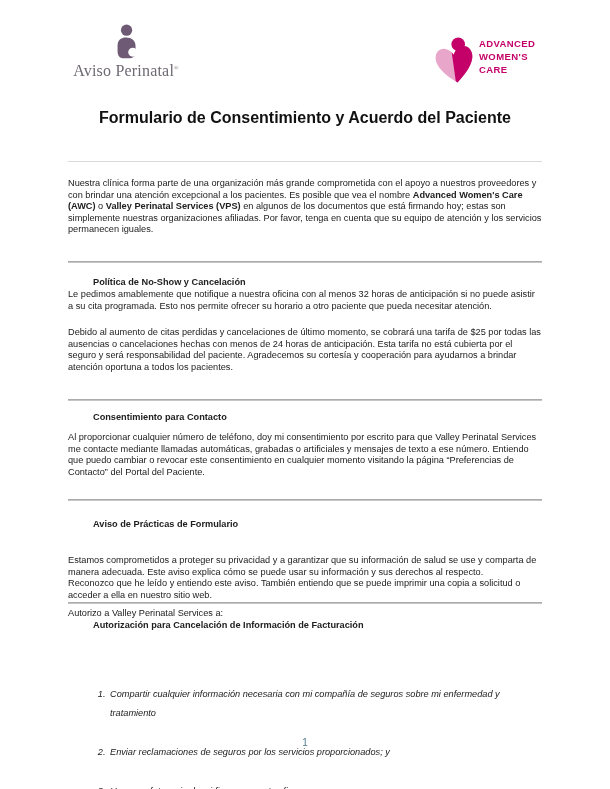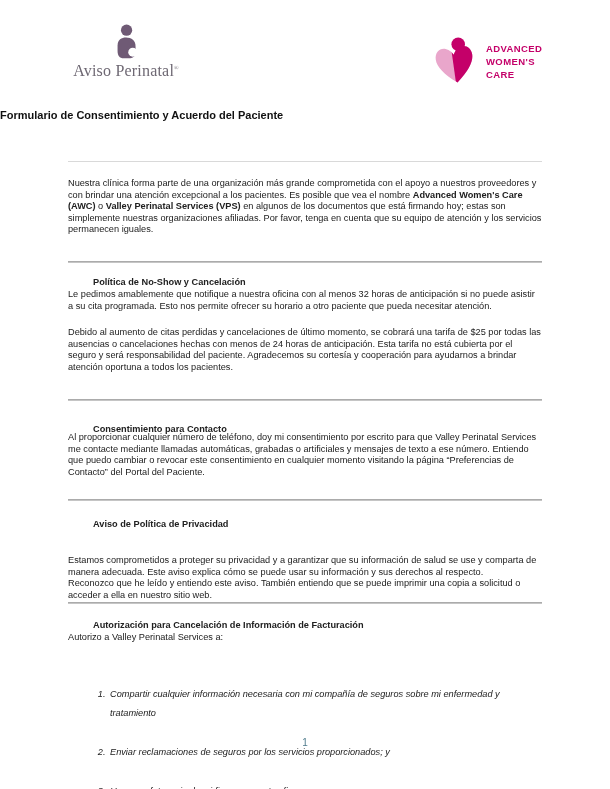--- a/index.html
+++ b/index.html
@@ -16,31 +16,31 @@
   
   .vp-logo { left: 70px; top: 24px; width: 112px; text-align: center; }
   .vp-icon { display: block; margin: 0 auto; width: 34px; height: 36px; }
   .vp-name {
     font-family: "Liberation Serif", serif;
     font-size: 16px; color: #6e6873; letter-spacing: 0.2px;
     margin-top: 2px; white-space: nowrap;
   }
   .vp-mark { font-size: 6px; vertical-align: super; color: #6e6873; }
 
-  .awc-logo { left: 431px; top: 37px; display: flex; align-items: center; gap: 7px; }
+  .awc-logo { left: 431px; top: 37px; display: flex; align-items: flex-start; gap: 0; }
   .awc-heart { width: 48px; height: 48px; }
   .awc-text {
     color: #c40069; font-weight: 700; font-size: 9.5px;
     line-height: 13px; letter-spacing: 0.4px;
   }
 
   
   .doc-title {
-    left: 0; top: 109px; width: 610px; text-align: left;
-    font-size: 11px; font-weight: 700; color: #111111;
+    left: 0; top: 109px; width: 610px; text-align: center;
+    font-size: 16px; font-weight: 700; color: #111111;
   }
 
   
   .divider { left: 68px; width: 474px; }
   .divider-light { height: 1px; background: #d9d9d9; }
   .divider-heavy { height: 2px; background: linear-gradient(#9e9e9e, #d2d2d2); }
 
   
   .txt {
     left: 68px; width: 474px;
@@ -97,29 +97,29 @@
 <div class="abs divider divider-heavy" style="top:399px"></div>
 <div class="abs divider divider-heavy" style="top:499px"></div>
 <div class="abs divider divider-heavy" style="top:602px"></div>
 
 <div class="abs txt" style="top:178px"><span>Nuestra clínica forma parte de una organización más grande comprometida con el apoyo a nuestros proveedores y con brindar una atención excepcional a los pacientes. Es posible que vea el nombre </span><span style="font-weight: 700;">Advanced Women's Care (AWC)</span><span> o </span><span style="font-weight: 700;">Valley Perinatal Services (VPS)</span><span> en algunos de los documentos que está firmando hoy; estas son simplemente nuestras organizaciones afiliadas. Por favor, tenga en cuenta que su equipo de atención y los servicios permanecen iguales.</span></div>
 
 <div class="abs txt heading" style="top:277px">Política de No-Show y Cancelación</div>
 <div class="abs txt" style="top:289px">Le pedimos amablemente que notifique a nuestra oficina con al menos 32 horas de anticipación si no puede asistir a su cita programada. Esto nos permite ofrecer su horario a otro paciente que pueda necesitar atención.</div>
 <div class="abs txt" style="top:327px">Debido al aumento de citas perdidas y cancelaciones de último momento, se cobrará una tarifa de $25 por todas las ausencias o cancelaciones hechas con menos de 24 horas de anticipación. Esta tarifa no está cubierta por el seguro y será responsabilidad del paciente. Agradecemos su cortesía y cooperación para ayudarnos a brindar atención oportuna a todos los pacientes.</div>
 
-<div class="abs txt heading" style="top:424px">Consentimiento para Contacto</div>
+<div class="abs txt heading" style="top:412px">Consentimiento para Contacto</div>
 <div class="abs txt" style="top:432px">Al proporcionar cualquier número de teléfono, doy mi consentimiento por escrito para que Valley Perinatal Services me contacte mediante llamadas automáticas, grabadas o artificiales y mensajes de texto a ese número. Entiendo que puedo cambiar o revocar este consentimiento en cualquier momento visitando la página “Preferencias de Contacto” del Portal del Paciente.</div>
 
-<div class="abs txt heading" style="top:519px">Aviso de Política de Privacidad</div>
+<div class="abs txt heading" style="top:519px">Aviso de Prácticas de Formulario</div>
 <div class="abs txt" style="top:555px">Estamos comprometidos a proteger su privacidad y a garantizar que su información de salud se use y comparta de manera adecuada. Este aviso explica cómo se puede usar su información y sus derechos al respecto.
 Reconozco que he leído y entiendo este aviso. También entiendo que se puede imprimir una copia a solicitud o acceder a ella en nuestro sitio web.</div>
 
 <div class="abs txt heading" style="top:620px">Autorización para Cancelación de Información de Facturación</div>
-<div class="abs txt" style="top:632px">Autorizo a Valley Perinatal Services a:</div>
+<div class="abs txt" style="top:608px">Autorizo a Valley Perinatal Services a:</div>
 <div class="abs txt" style="top:654px">
   <ol class="billing-list">
     <li>Compartir cualquier información necesaria con mi compañía de seguros sobre mi enfermedad y tratamiento</li>
     <li>Enviar reclamaciones de seguros por los servicios proporcionados; y</li>
     <li>Usar una fotocopia de mi firma para estos fines.</li>
   </ol>
 </div>
 
 <div class="abs page-number">1</div>
 

